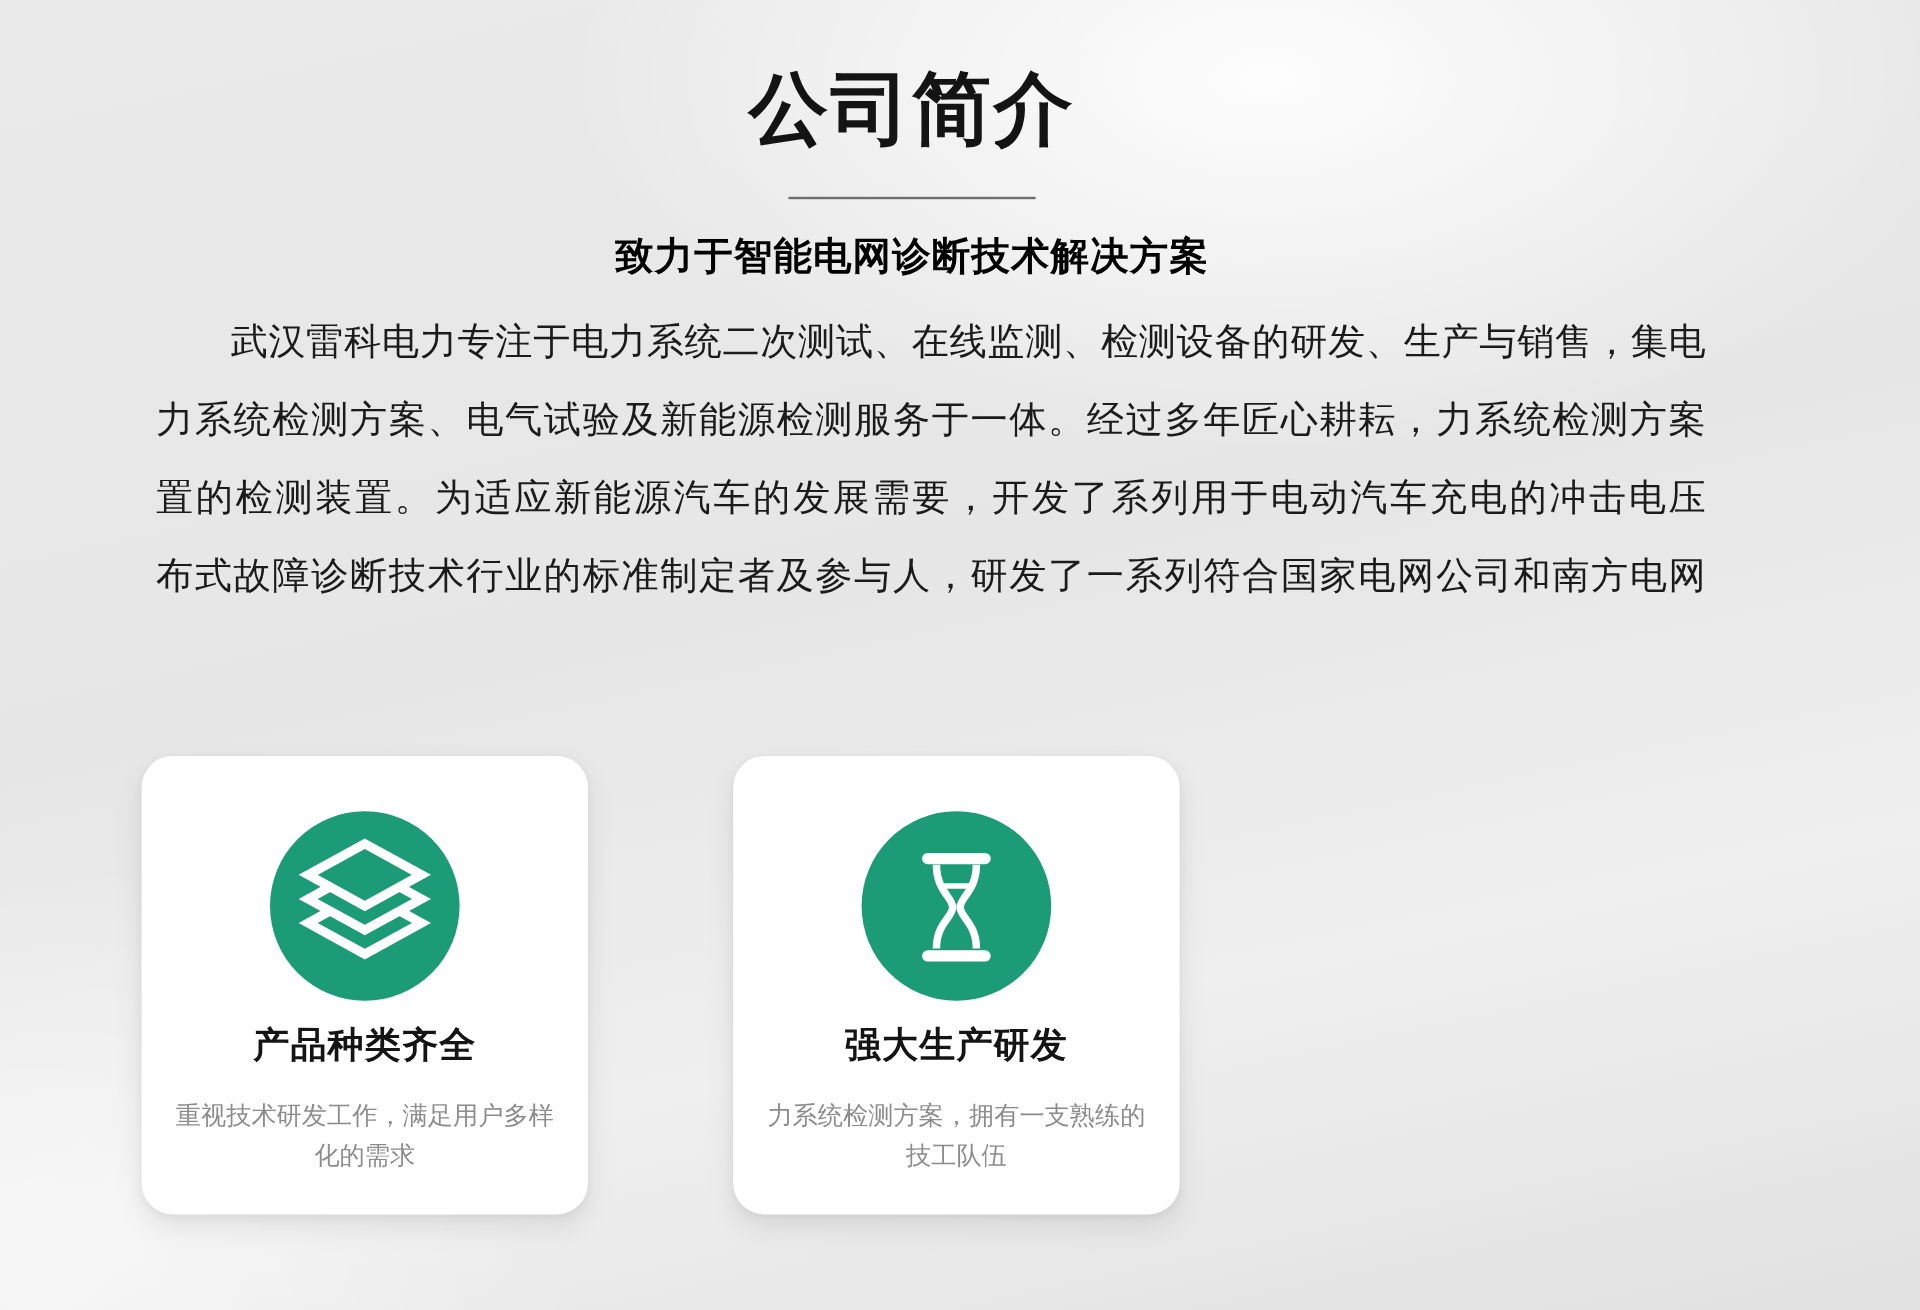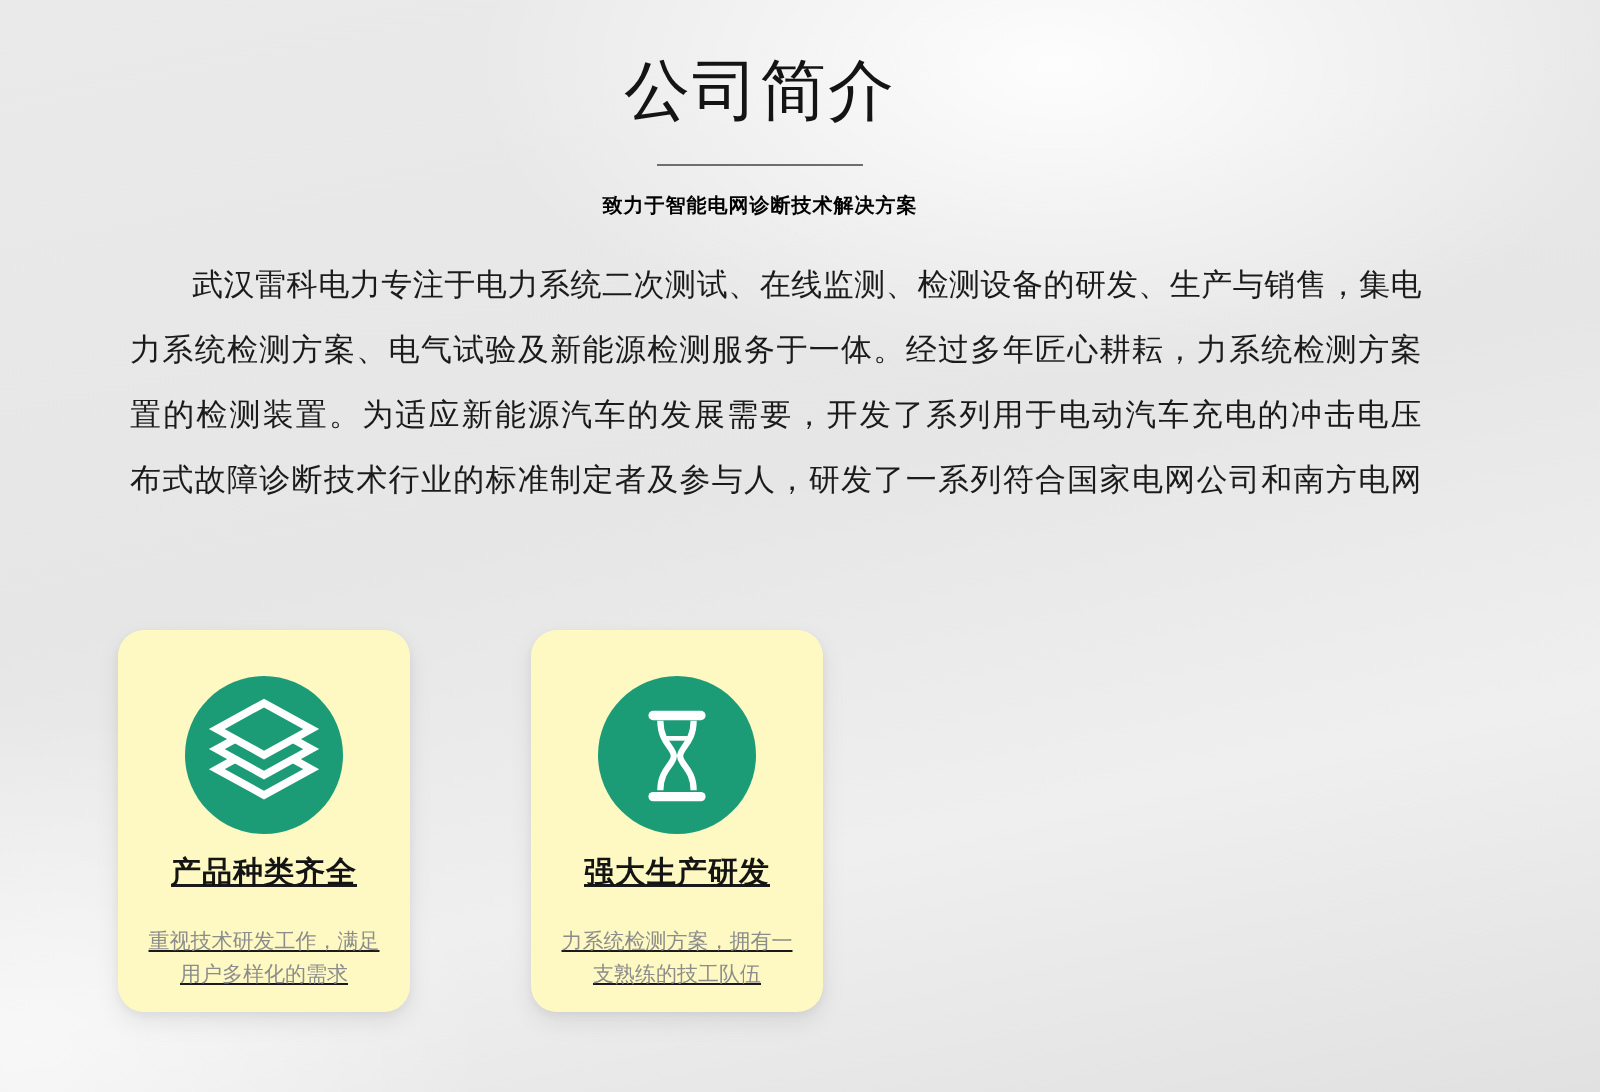--- a/index.html
+++ b/index.html
@@ -22,32 +22,32 @@
   .page{position:absolute;inset:0;}
 
   
   .header{
     position:absolute;
     top:46px;left:0;width:1520px;
     text-align:center;
   }
   .title{
     font-size:66px;
-    font-weight:400;
+    font-weight:700;
     letter-spacing:2px;
     color:#141414;
   }
   .divider{
     width:206px;height:2px;
     background:#6e6e6e;
     margin:28px auto 0;
   }
   .subtitle{
     margin-top:26px;
-    font-size:20px;
+    font-size:32px;
     font-weight:700;
     color:#000;
     letter-spacing:1px;
   }
 
   
   .intro{
     position:absolute;
     left:130px;top:252px;width:1292px;
     font-size:31px;
@@ -64,45 +64,44 @@
 
   
   .cards{
     position:absolute;
     left:118px;top:630px;
     width:1310px;
     display:flex;
     gap:121px;
   }
   .card{
-    width:292px;height:382px;
-    background:#fef9c3;
+    width:372px;height:382px;
+    background:#ffffff;
     border-radius:26px;
     box-shadow:0 10px 24px rgba(0,0,0,0.08),0 3px 8px rgba(0,0,0,0.05);
     text-align:center;
-    text-decoration:underline;
   }
   .icon-circle{
     width:158px;height:158px;
     margin:46px auto 0;
     border-radius:50%;
     background:var(--accent-green,#1c9b77);
     display:flex;align-items:center;justify-content:center;
   }
   .icon-circle svg{display:block;}
   .card-title{
     margin-top:20px;
     font-size:30px;
     font-weight:700;
     color:#141414;
     line-height:36px;
     letter-spacing:1px;
   }
   .card-desc{
-    margin-top:34px;
+    margin-top:24px;
     padding:0 28px;
     font-size:21px;
     line-height:33px;
     color:#8c8c8c;
   }
 
   
   .layer-diamond{
     fill:var(--accent-green,#1c9b77);
     stroke:var(--icon-stroke,#fff);

